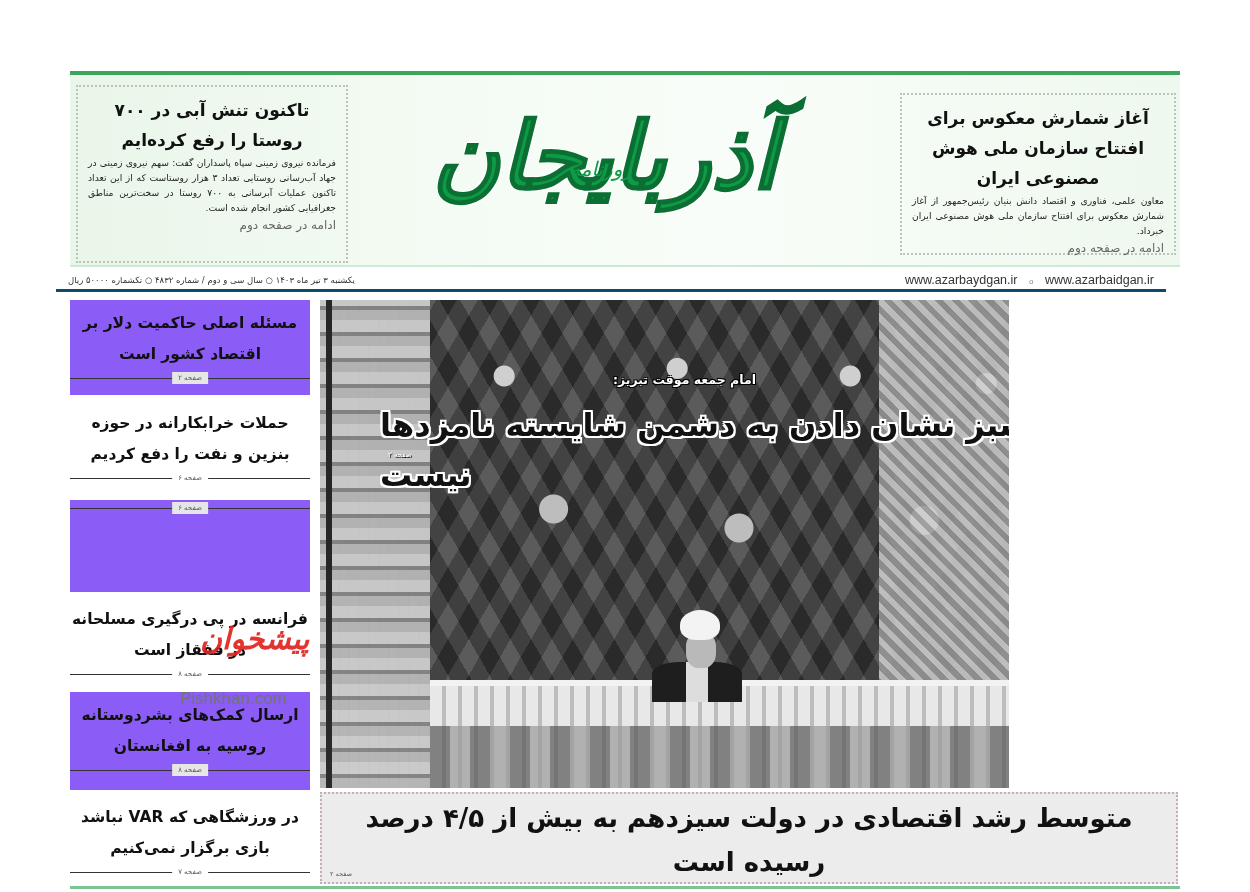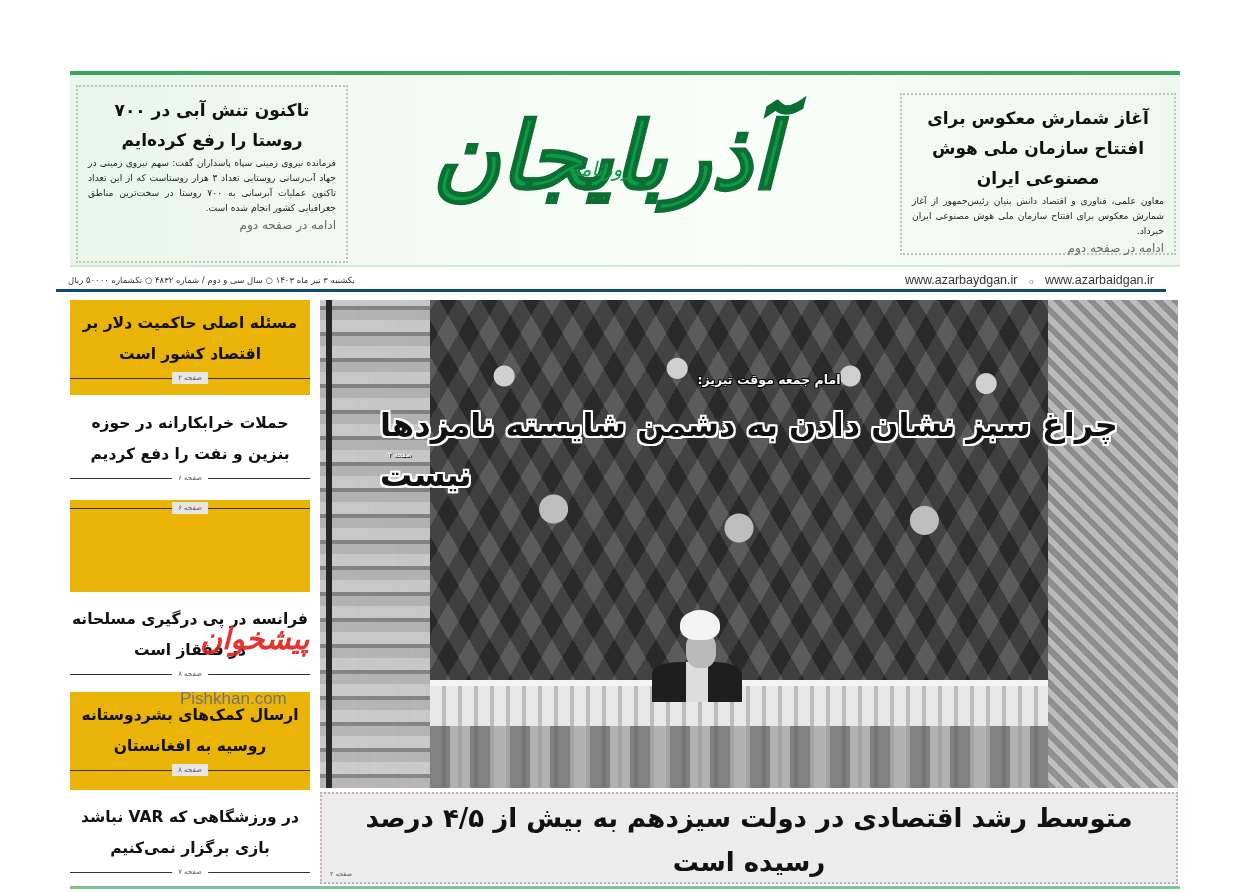--- a/index.html
+++ b/index.html
@@ -54,21 +54,21 @@
   }
   .dateline-left { position: absolute; left: 12px; top: 3px; font-size: 8.5px; color: #333; direction: rtl; }
   .dateline-right { position: absolute; right: 12px; top: 1px; font-family: "Liberation Sans", sans-serif; font-size: 12.5px; color: #333; }
   .dateline-right .sep { font-size: 8px; color: #888; margin: 0 8px; }
 
   
   .sidecol { position: absolute; left: 70px; top: 300px; width: 240px; height: 592px; }
   .story {
     position: absolute; left: 0; width: 240px; direction: rtl; text-align: center;
   }
-  .story.gray { background: #eab308; }
+  .story.gray { background: #8b5cf6; }
   .story h3 {
     font-family: "DejaVu Sans", sans-serif; font-weight: bold; font-size: 15.5px;
     line-height: 31px; color: #111; padding-top: 8px;
   }
   .story .pageref {
     position: relative; height: 12px; margin-top: 2px;
   }
   .story .pageref .rule { position: absolute; left: 0; right: 0; top: 6px; height: 1px; background: #333; }
   .story .pageref .tag {
     position: absolute; left: 50%; top: 0; transform: translateX(-50%);
@@ -79,21 +79,21 @@
 
   .watermark {
     position: absolute; left: 130px; top: 621px; width: 180px; height: 90px;
     pointer-events: none;
   }
   .watermark .fa { position: absolute; left: 70px; top: 0; font-size: 30px; color: #e1231e; font-weight: bold; font-style: italic; direction: rtl; opacity: 0.92; }
   .watermark .en { position: absolute; left: 50px; top: 68px; font-family: "Liberation Sans", sans-serif; font-size: 17px; color: #737373; }
 
   
   .photo {
-    position: absolute; left: 320px; top: 300px; width: 858px; height: 488px; overflow: hidden;
+    position: absolute; left: 320px; top: 300px; width: 689px; height: 488px; overflow: hidden;
     background:
       repeating-linear-gradient(90deg, rgba(0,0,0,0.0) 0 8px, rgba(0,0,0,0.15) 8px 10px),
       radial-gradient(ellipse at 55% 30%, #6b6b6b 0%, #3b3b3b 45%, #555 70%, #8a8a8a 100%);
   }
   .photo .border-left {
     position: absolute; left: 0; top: 0; width: 110px; height: 100%;
     background:
       repeating-linear-gradient(0deg, #bdbdbd 0 10px, #888 10px 14px, #d4d4d4 14px 26px),
       #aaa;
     opacity: 0.9;

